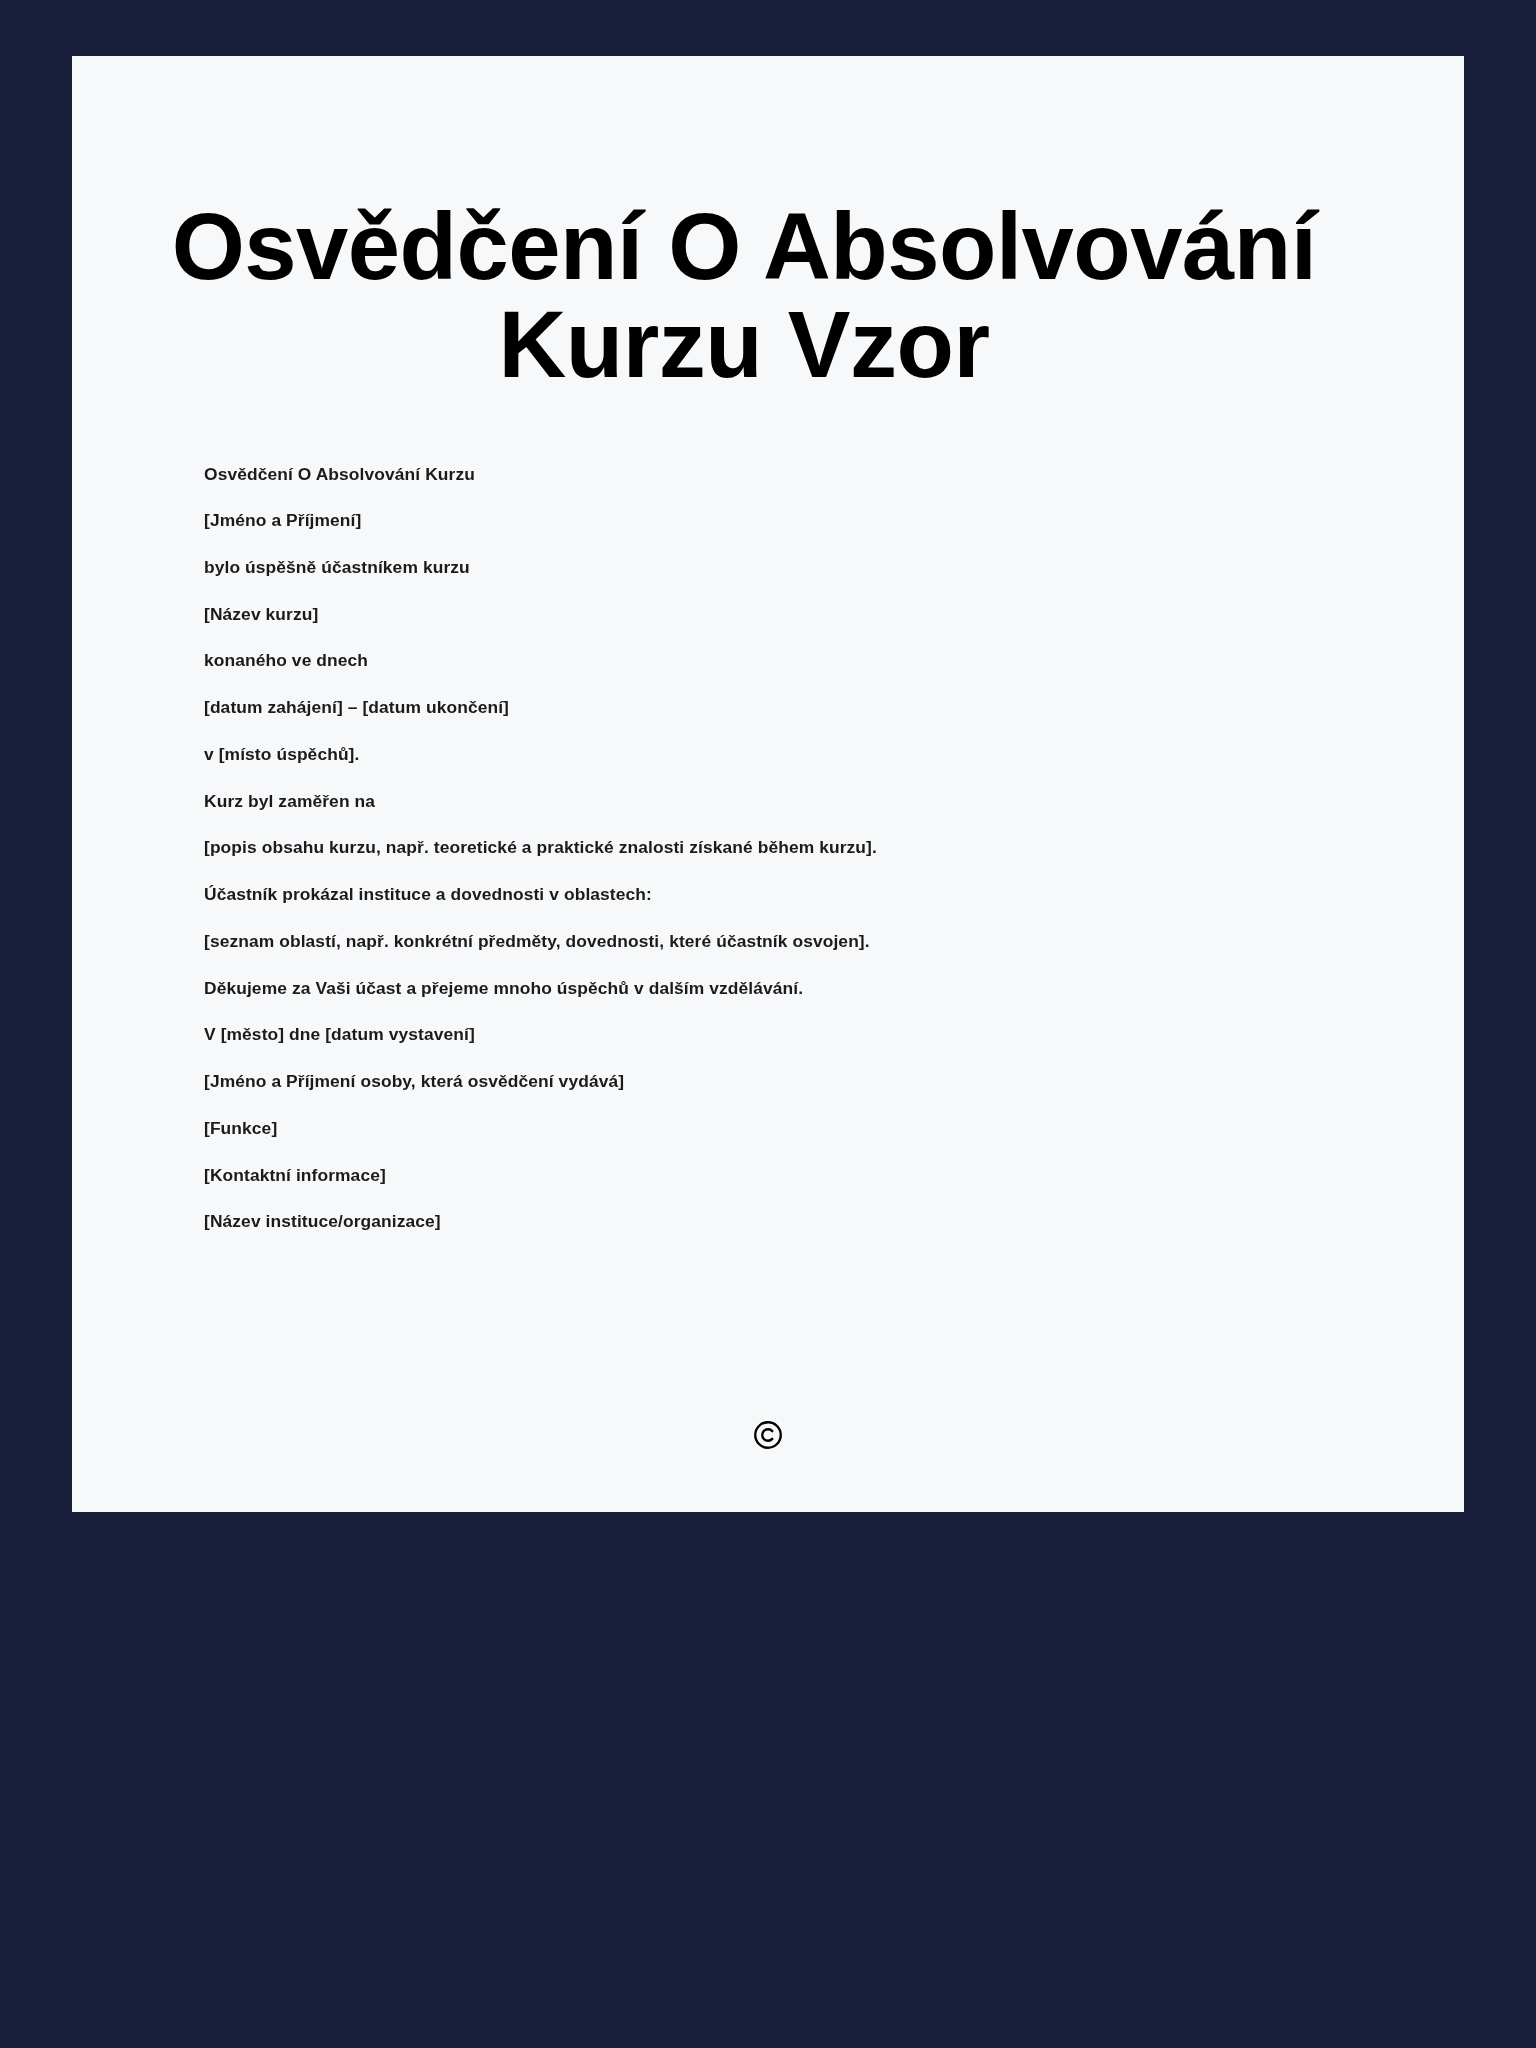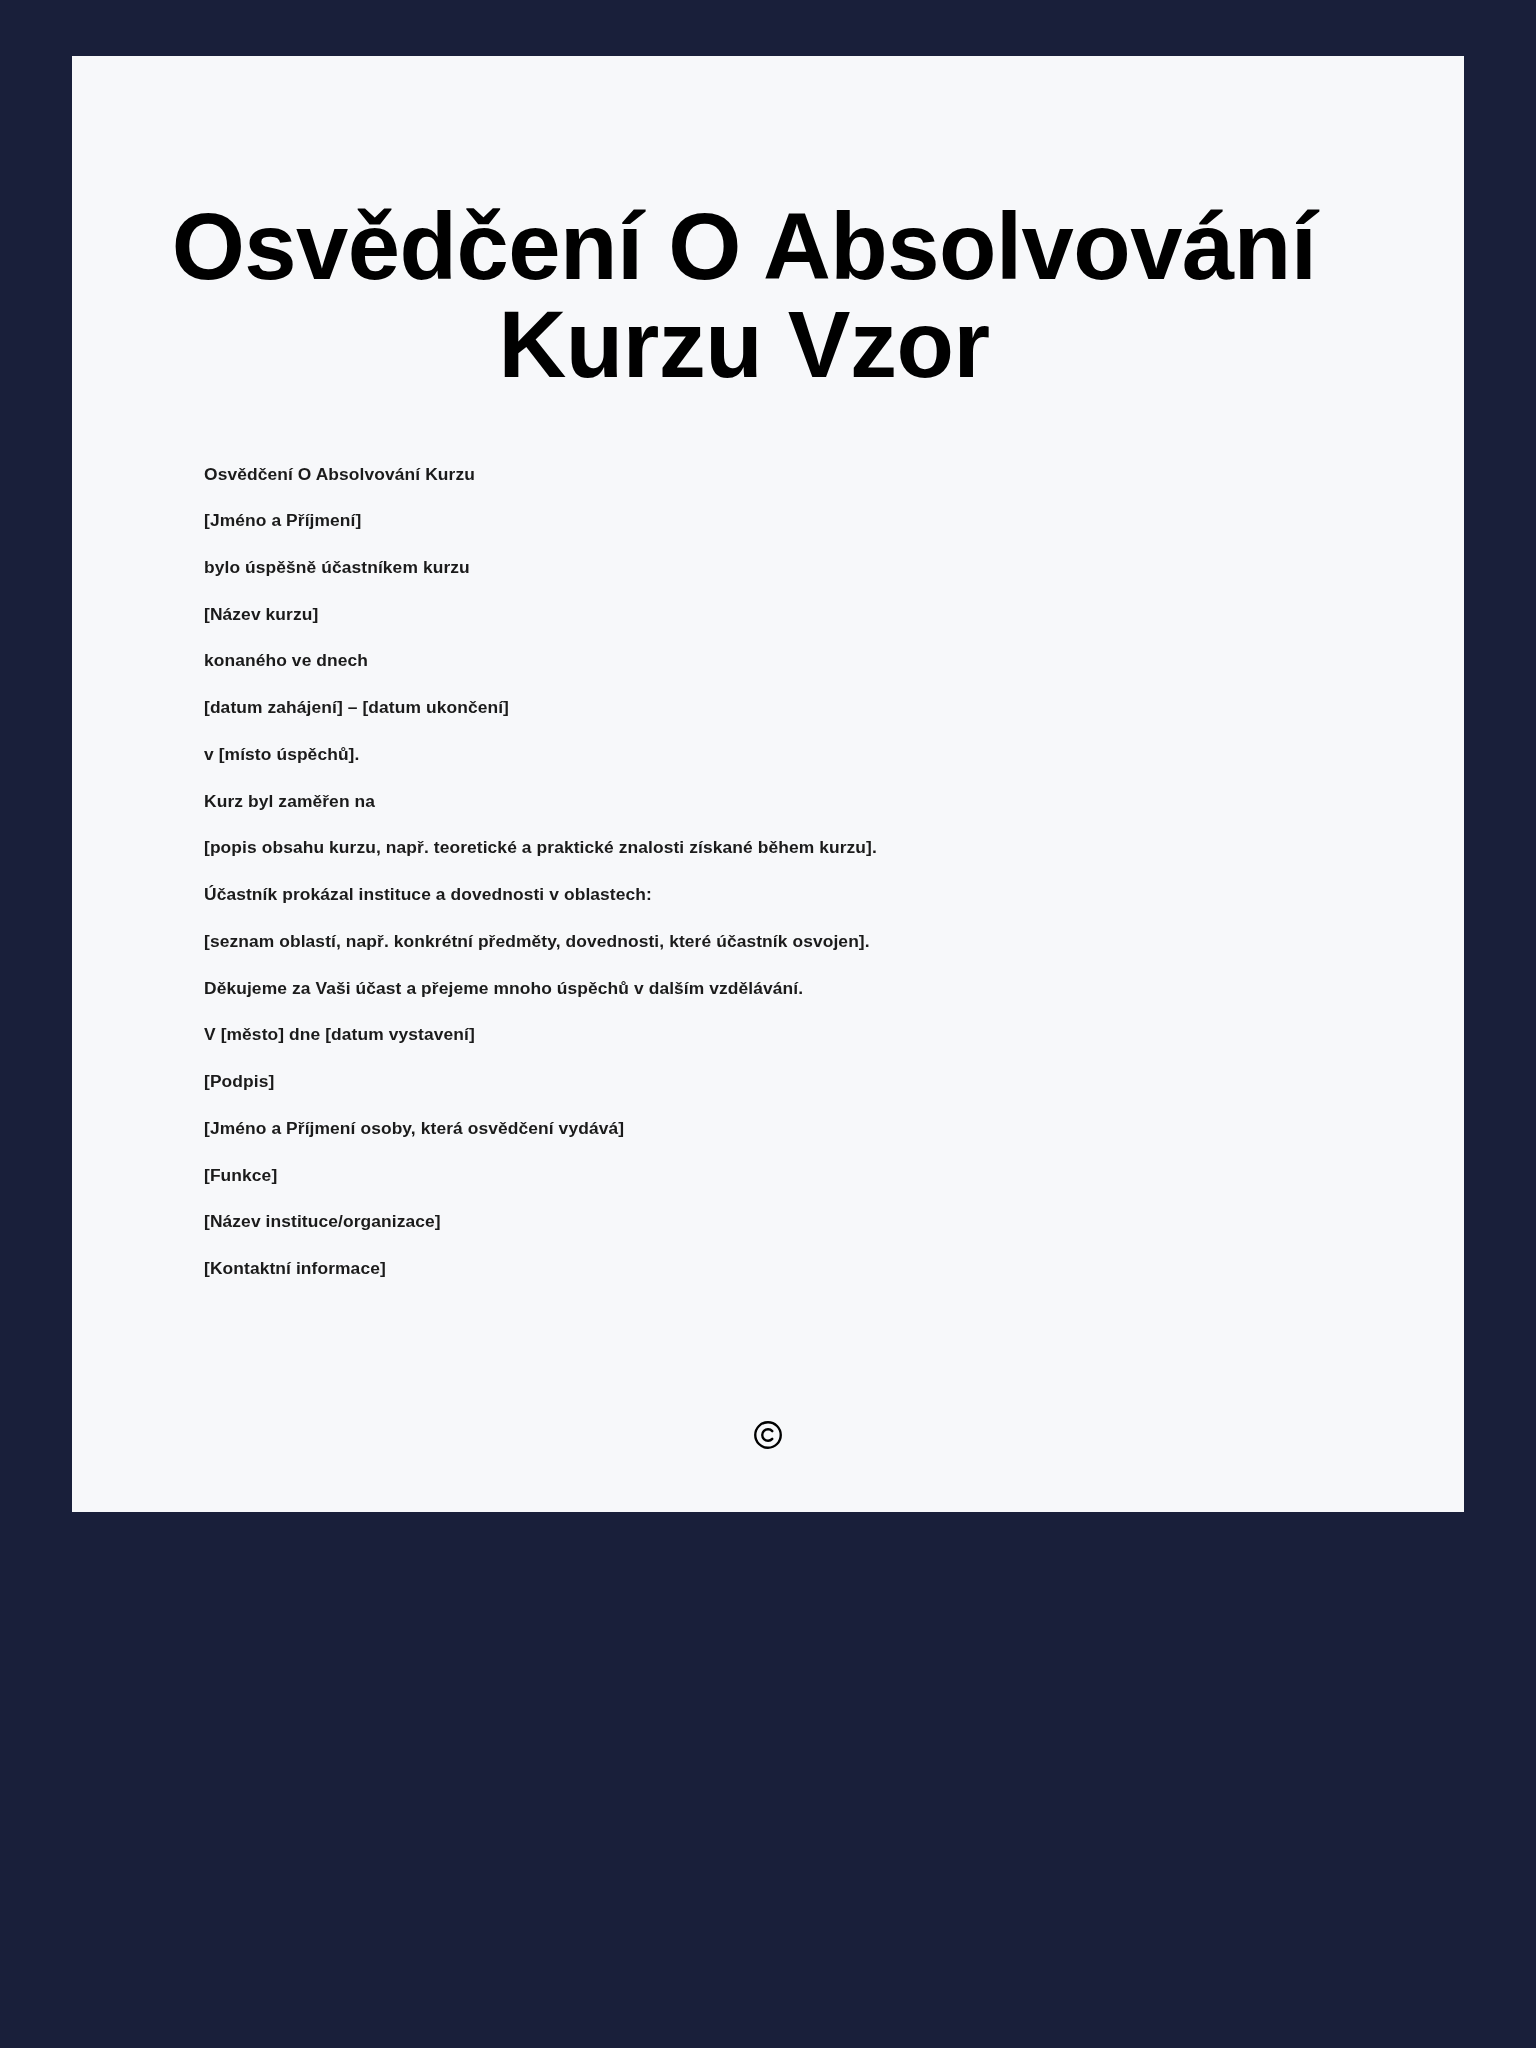--- a/index.html
+++ b/index.html
@@ -88,25 +88,24 @@
       <p class="body-line">[Název kurzu]</p>
       <p class="body-line">konaného ve dnech</p>
       <p class="body-line">[datum zahájení] – [datum ukončení]</p>
       <p class="body-line">v [místo úspěchů].</p>
       <p class="body-line">Kurz byl zaměřen na</p>
       <p class="body-line">[popis obsahu kurzu, např. teoretické a praktické znalosti získané během kurzu].</p>
       <p class="body-line">Účastník prokázal instituce a dovednosti v oblastech:</p>
       <p class="body-line">[seznam oblastí, např. konkrétní předměty, dovednosti, které účastník osvojen].</p>
       <p class="body-line">Děkujeme za Vaši účast a přejeme mnoho úspěchů v dalším vzdělávání.</p>
       <p class="body-line">V [město] dne [datum vystavení]</p>
-      <p class="body-line">[Podpis]</p>
       <p class="body-line">[Jméno a Příjmení osoby, která osvědčení vydává]</p>
       <p class="body-line">[Funkce]</p>
+      <p class="body-line">[Kontaktní informace]</p>
       <p class="body-line">[Název instituce/organizace]</p>
-      <p class="body-line">[Kontaktní informace]</p>
     </div>
 
     <div class="footer">
       <svg class="copyright-icon" viewBox="0 0 24 24">
         <circle cx="12" cy="12" r="10.2" fill="none" stroke="#000000" stroke-width="1.9"></circle>
         <path d="M15.4 8.9a4.4 4.4 0 0 0-3.4-1.5 4.6 4.6 0 0 0 0 9.2 4.4 4.4 0 0 0 3.4-1.5" fill="none" stroke="#000000" stroke-width="1.9" stroke-linecap="round"></path>
       </svg>
     </div>
 
   </div>

